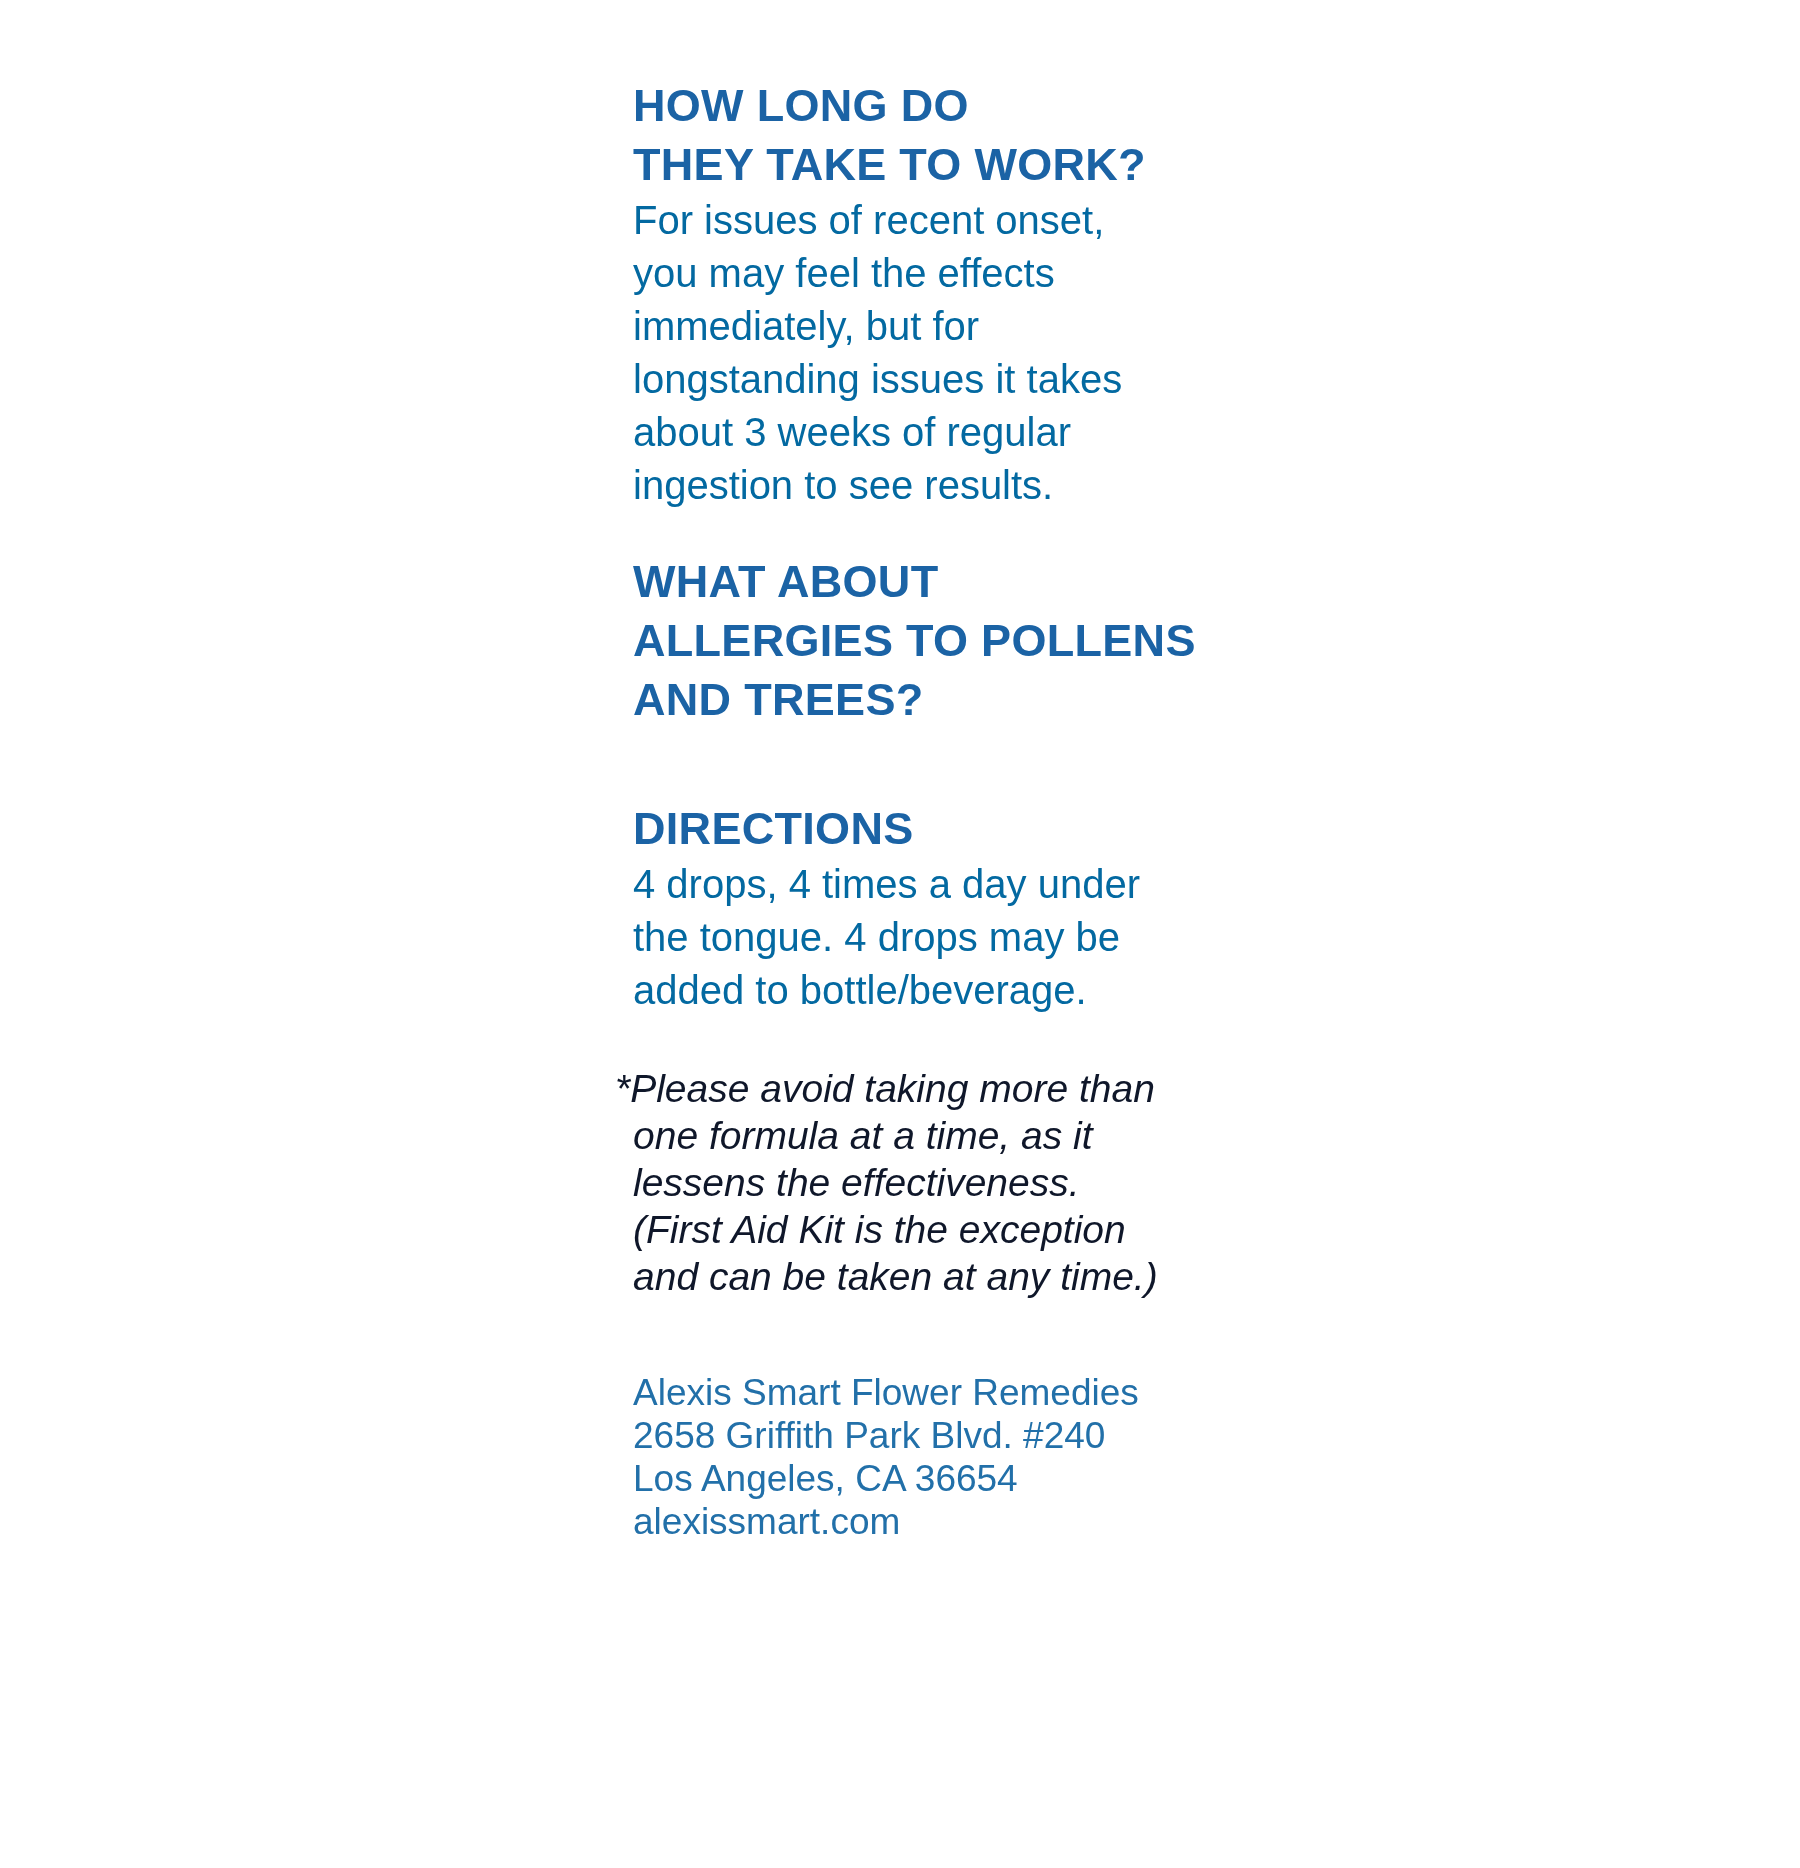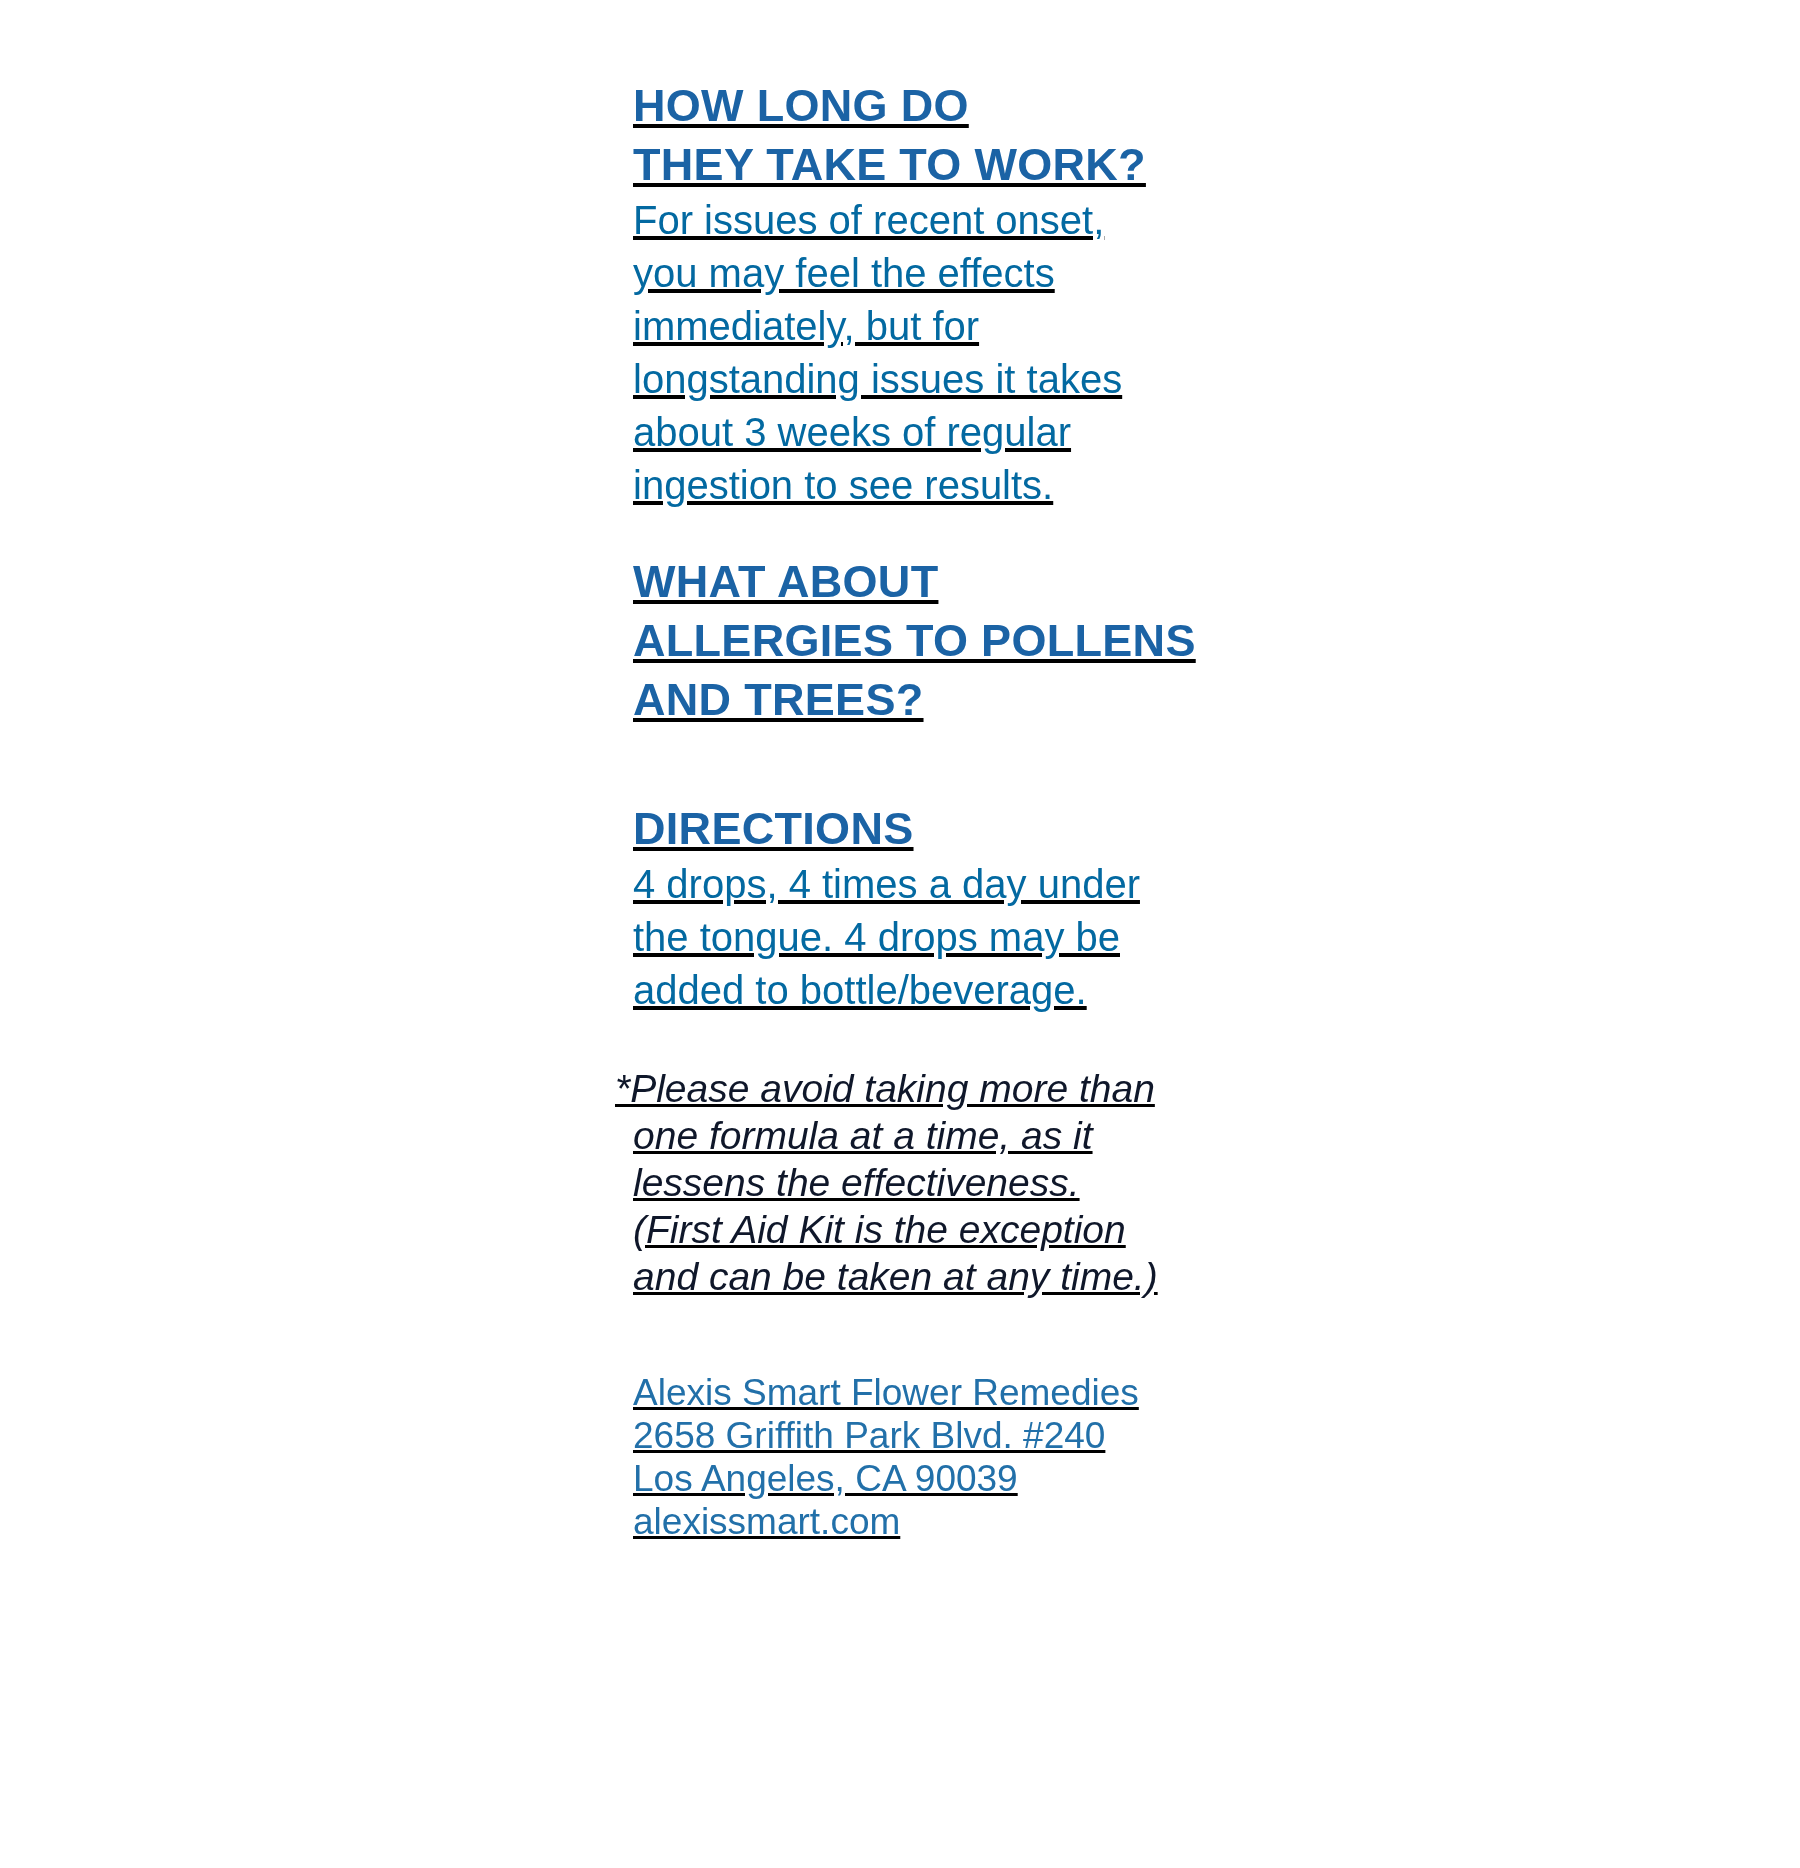--- a/index.html
+++ b/index.html
@@ -11,21 +11,20 @@
     width: 1800px;
     height: 1868px;
     overflow: hidden;
     font-family: "Liberation Sans", sans-serif;
   }
   .panel {
     box-sizing: border-box;
     width: 1800px;
     height: 1776px;
     padding: 76px 13px 0 633px;
-    text-decoration: underline;
   }
   .section { margin: 0; }
   .heading {
     margin: 0;
     font-family: "Liberation Sans", sans-serif;
     font-weight: bold;
     font-size: 45px;
     line-height: 59px;
     letter-spacing: 0.3px;
     color: #1b63a5;
@@ -89,17 +88,17 @@
 
   <p class="usage-note">*Please avoid taking more than
 one formula at a time, as it
 lessens the effectiveness.
 (First Aid Kit is the exception
 and can be taken at any time.)</p>
 
   <address class="contact-block">
     <div class="contact-line">Alexis Smart Flower Remedies</div>
     <div class="contact-line">2658 Griffith Park Blvd. #240</div>
-    <div class="contact-line">Los Angeles, CA 90039</div>
+    <div class="contact-line">Los Angeles, CA 36654</div>
     <div class="contact-line">alexissmart.com</div>
   </address>
 
 </main>
 
 </body></html>

